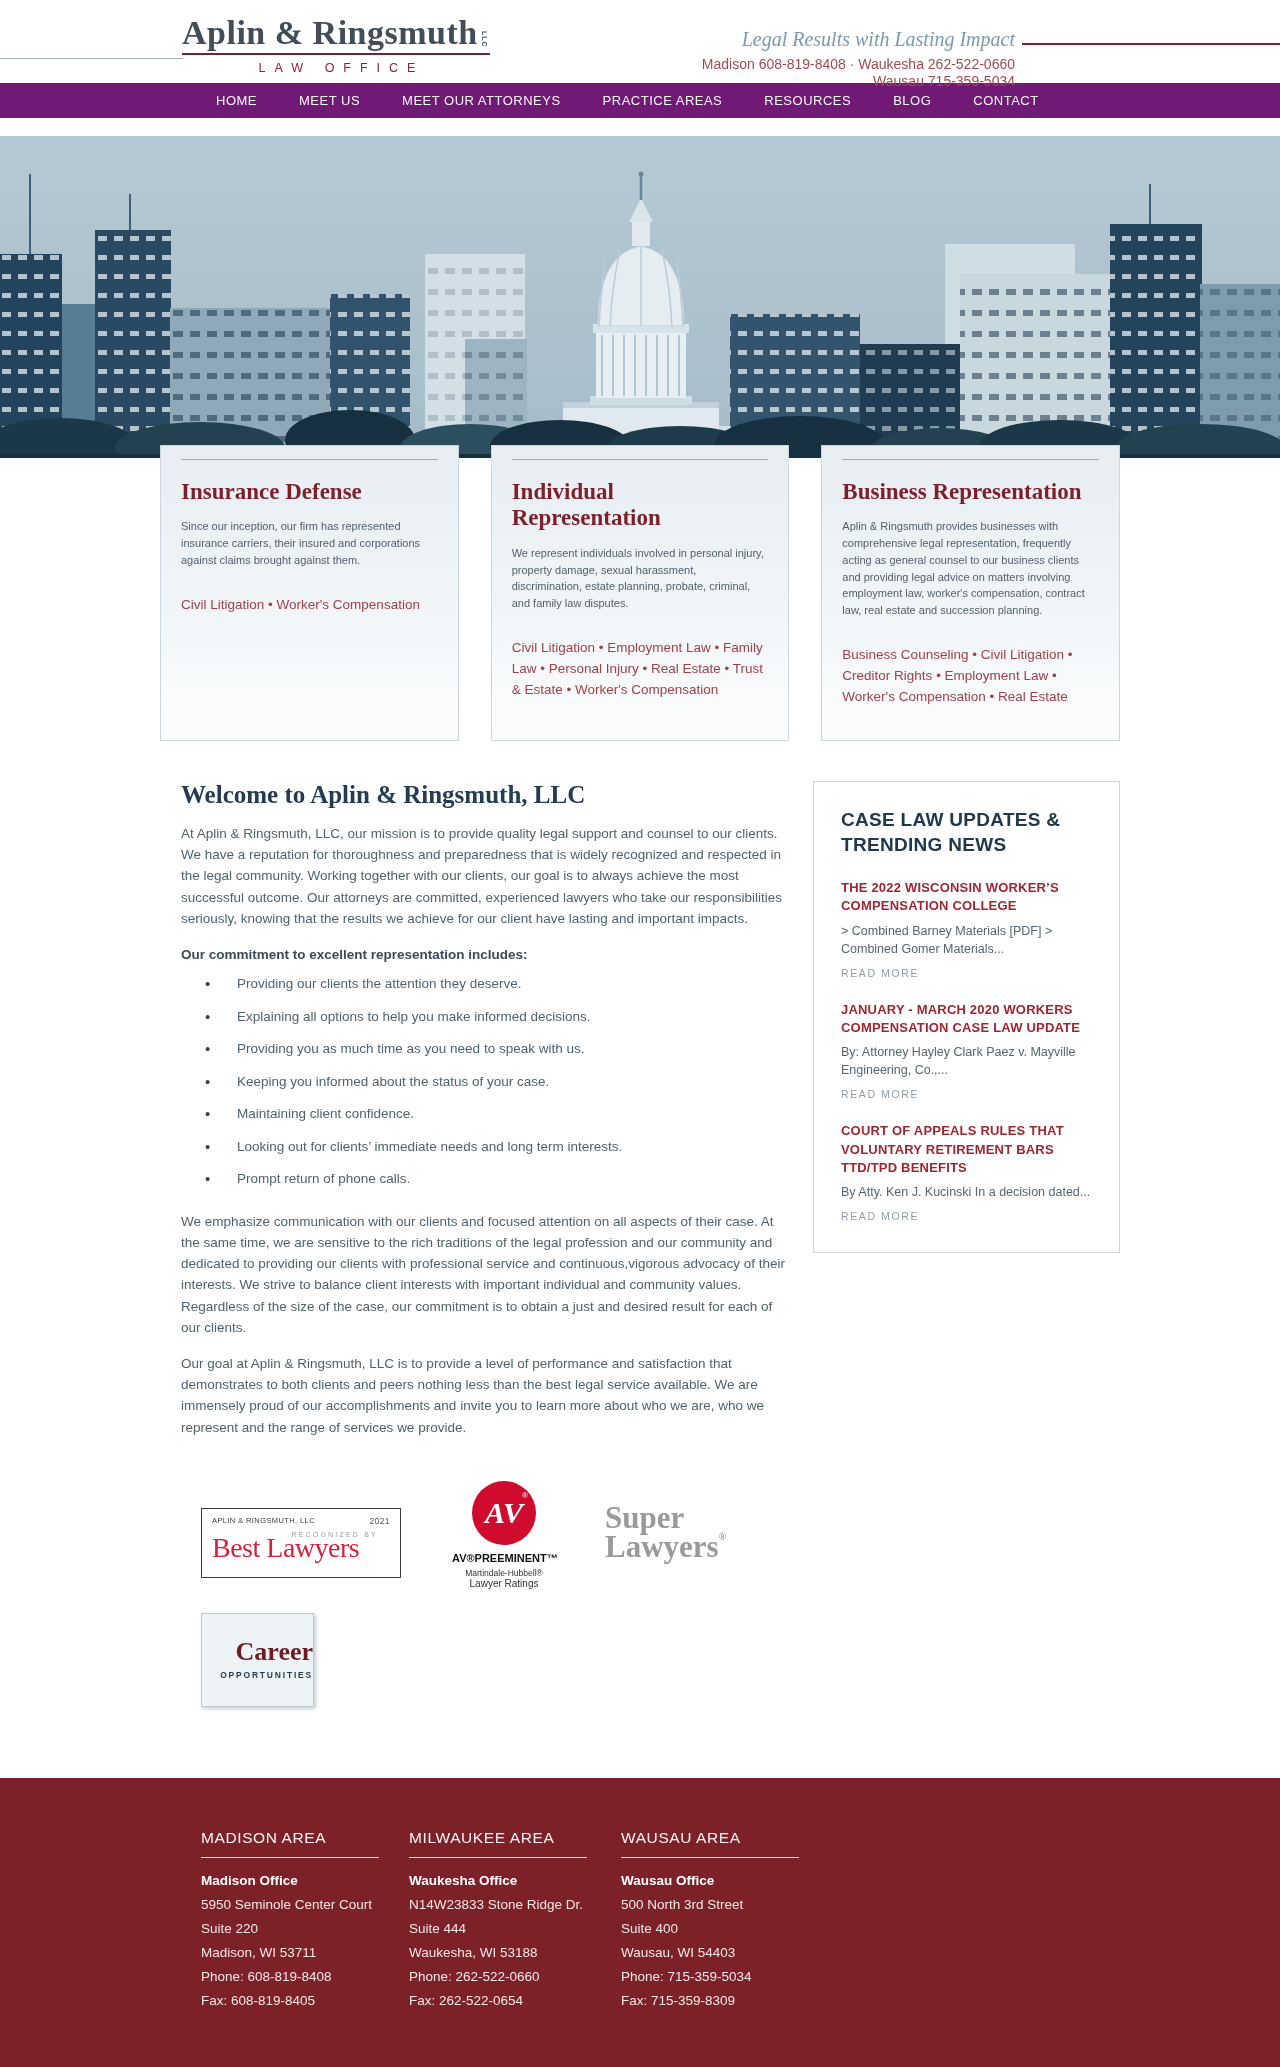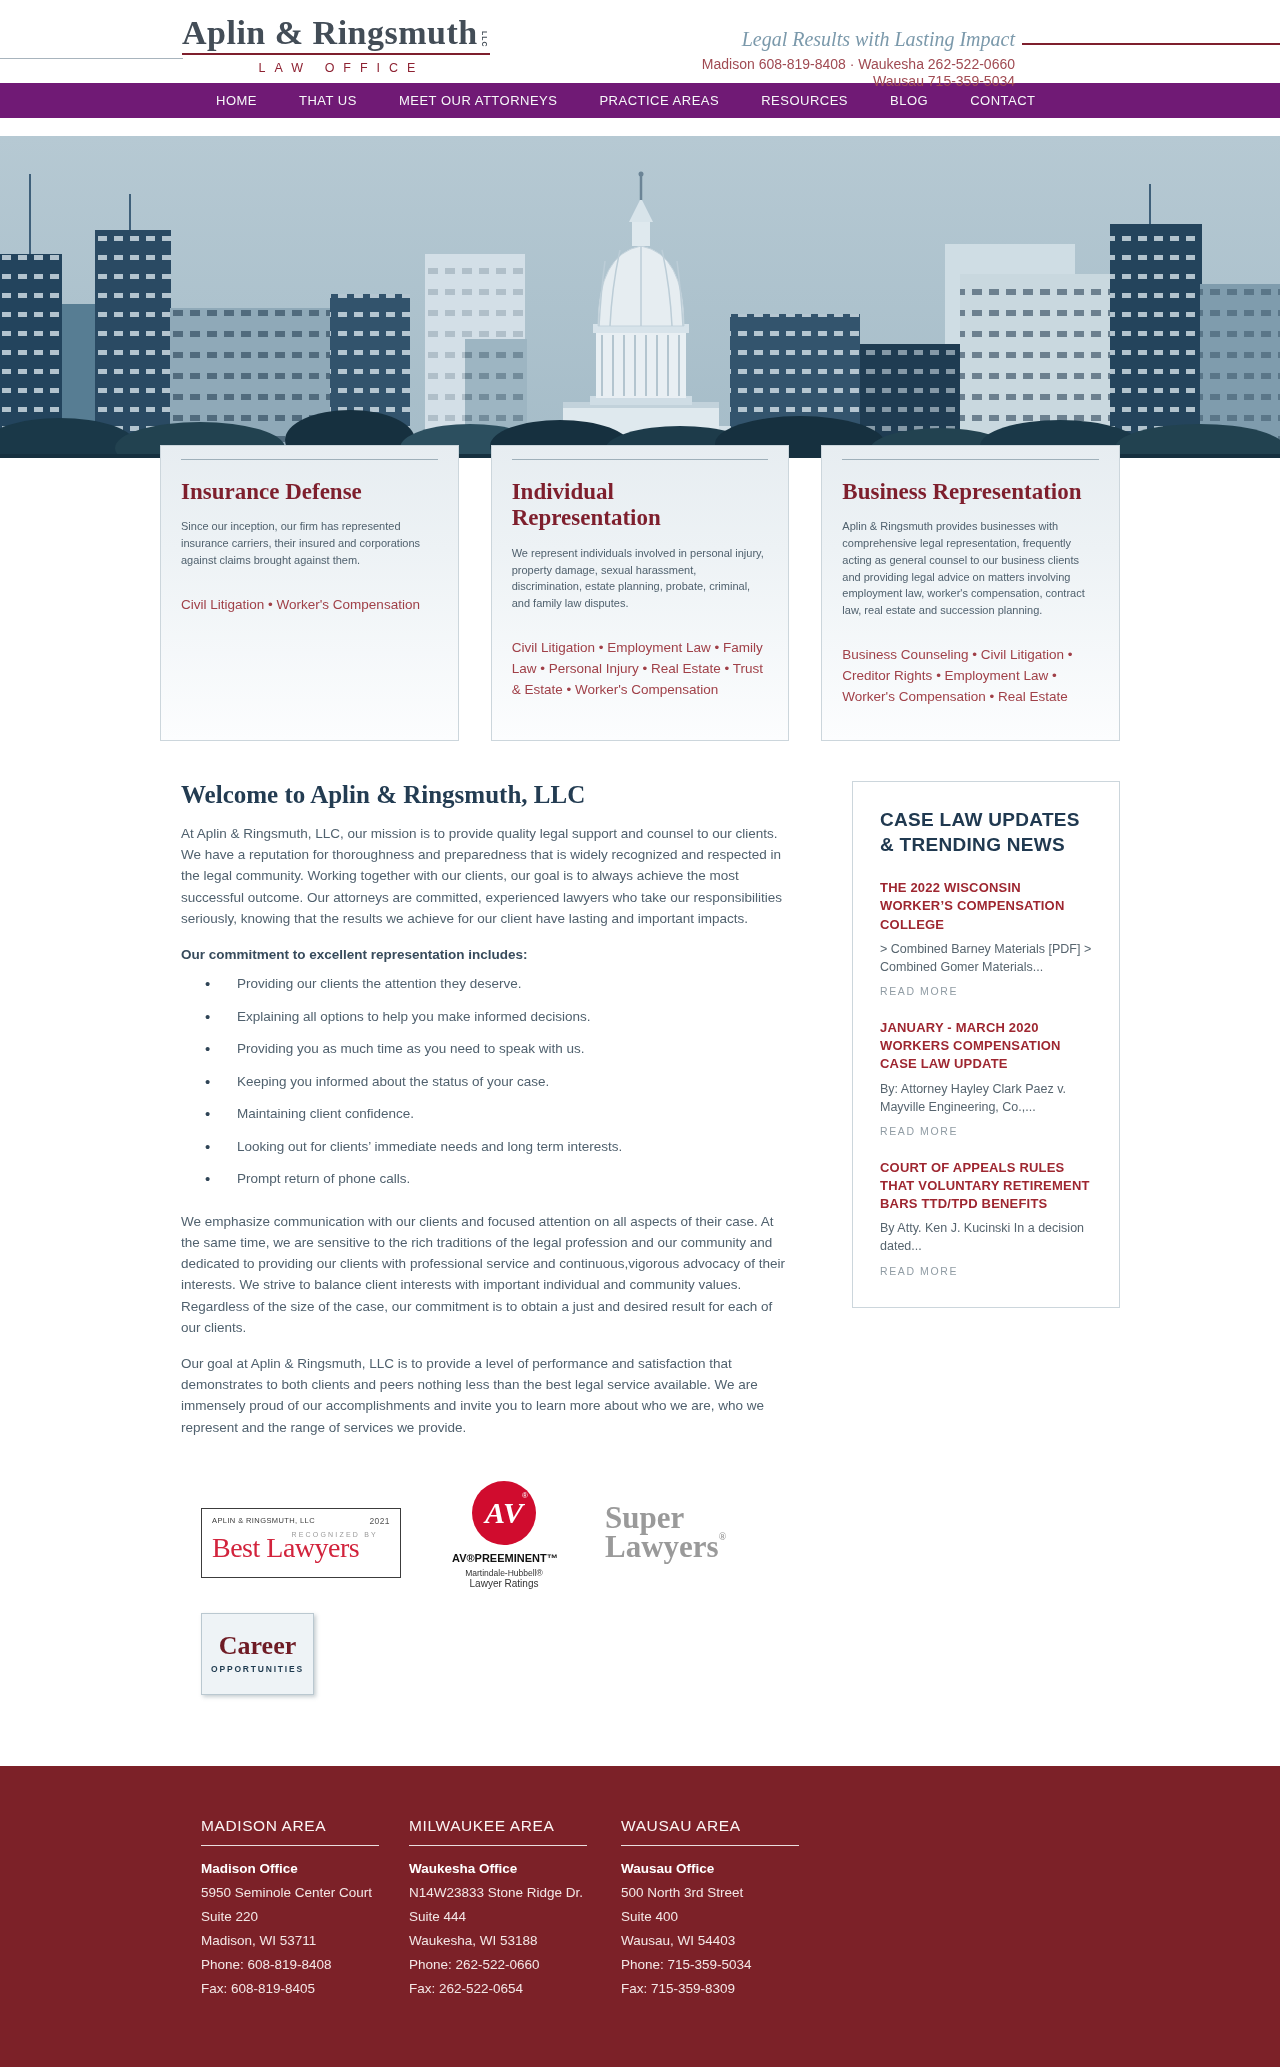--- a/index.html
+++ b/index.html
@@ -40,21 +40,21 @@
   
   .content-row { display:flex; margin-top:40px; align-items:flex-start; }
   .main-col { width:631px; padding-left:21px; }
   .welcome-title { font-family:"Liberation Serif", serif; font-weight:bold; font-size:25px; color:#233c52; margin-bottom:14px; }
   .para { font-size:13.5px; line-height:1.57; color:#50616e; margin-bottom:15px; }
   .subhead { font-size:13.5px; font-weight:bold; color:#374b5c; margin:18px 0 12px; }
   .commitments { list-style:none; margin-bottom:22px; }
   .commitments li { position:relative; padding-left:56px; margin-bottom:13px; font-size:13.5px; line-height:1.45; color:#50616e; }
   .commitments li::before { content:"\2022"; position:absolute; left:24px; top:-1px; font-size:15px; color:#2f4456; }
 
-  .sidebar { width:268px; margin-left:auto; border:1px solid #ccd6dc; padding:25px 27px 30px; background:#ffffff; }
+  .sidebar { width:307px; margin-left:auto; border:1px solid #ccd6dc; padding:25px 27px 30px; background:#ffffff; }
   .sidebar-title { font-size:19px; font-weight:bold; line-height:1.32; letter-spacing:0.3px; color:#203950; }
   .news-item { margin-top:22px; }
   .news-title { font-size:13px; font-weight:bold; line-height:1.4; letter-spacing:0.2px; color:#9e2630; cursor:pointer; }
   .news-excerpt { margin-top:6px; font-size:12.5px; line-height:1.45; color:#57656f; }
   .news-readmore { margin-top:9px; font-size:10.5px; letter-spacing:1.6px; color:#909ca4; cursor:pointer; }
 
   
   .badges-row { display:flex; align-items:flex-start; margin-top:43px; }
   .badge-best { margin-left:20px; margin-top:27px; width:200px; height:70px; background:#ffffff; border:1px solid #3c3c3c; padding:7px 10px 4px; cursor:pointer; }
   .bl-top { display:flex; justify-content:space-between; font-size:7.5px; letter-spacing:0.4px; color:#3a3a3a;text-align:right; }
@@ -63,21 +63,21 @@
   .bl-name { font-family:"Liberation Serif", serif; font-size:28px; line-height:1; color:#d2233c; margin-top:-4px; letter-spacing:-0.5px; }
   .badge-av { margin-left:51px; width:104px; text-align:center; cursor:pointer; }
   .av-circle { width:64px; height:64px; border-radius:50%; background:#d00c2e; margin:0 auto; display:flex; align-items:center; justify-content:center; position:relative; }
   .av-initials { font-family:"Liberation Serif", serif; font-style:italic; font-weight:bold; font-size:30px; color:#ffffff; }
   .av-reg { position:absolute; right:8px; top:10px; font-size:8px; color:#ffffff; }
   .av-line1 { margin-top:7px; font-size:11px; font-weight:bold; color:#111111; white-space:nowrap; }
   .av-line2 { margin-top:4px; font-size:8.5px; font-weight:normal; color:#333333; }
   .av-line3 { font-size:10px; color:#333333; }
   .badge-super { margin-left:49px; margin-top:22px; font-family:"Liberation Serif", serif; font-weight:bold; font-size:31px; line-height:0.95; color:#9a9a9a; cursor:pointer; }
   .sl-mark { font-size:10px; vertical-align:top; }
-  .badge-career { margin-left:20px; margin-top:24px; width:113px; height:82px; background:#eef3f6; border:1px solid #bac8d0; box-shadow:2px 2px 4px rgba(110,130,140,.4); display:flex; flex-direction:column; align-items:center; justify-content:center; cursor:pointer; }
+  .badge-career { margin-left:20px; margin-top:24px; width:113px; height:94px; background:#eef3f6; border:1px solid #bac8d0; box-shadow:2px 2px 4px rgba(110,130,140,.4); display:flex; flex-direction:column; align-items:flex-end; justify-content:center; cursor:pointer; }
   .career-title { font-family:"Liberation Serif", serif; font-weight:bold; font-size:26px; color:#6e1b24; line-height:1; }
   .career-sub { margin-top:5px; font-size:8.5px; font-weight:bold; letter-spacing:1.8px; color:#1e3a4f; }
 
   
   .footer { margin-top:71px; height:360px; background:#7c2128; padding-top:51px; color:#f3e7e6; }
   .footer-cols { display:flex; padding-left:41px; }
   .f-col { width:208px; }
   .f-col + .f-col { width:212px; }
   .f-area { font-size:15.5px; font-weight:normal; letter-spacing:0.6px; color:#fbf4f3; padding-bottom:10px; border-bottom:1px solid rgba(255,255,255,.85); width:178px; }
   .office-name { margin-top:15px; font-size:13.5px; font-weight:bold; color:#ffffff; }
@@ -101,21 +101,21 @@
     <div class="tagline">Legal Results with Lasting Impact</div>
     <div class="phones">
       <div>Madison 608-819-8408 · Waukesha 262-522-0660</div>
       <div>Wausau 715-359-5034</div>
     </div>
   </div>
 </div>
 
 <div class="nav">
   <span class="nav-item">HOME</span>
-  <span class="nav-item">THAT US</span>
+  <span class="nav-item">MEET US</span>
   <span class="nav-item">MEET OUR ATTORNEYS</span>
   <span class="nav-item">PRACTICE AREAS</span>
   <span class="nav-item">RESOURCES</span>
   <span class="nav-item">BLOG</span>
   <span class="nav-item">CONTACT</span>
 </div>
 
 <div class="hero">
   <svg width="1280" height="322" viewBox="0 0 1280 322" preserveAspectRatio="none">
     <defs>

